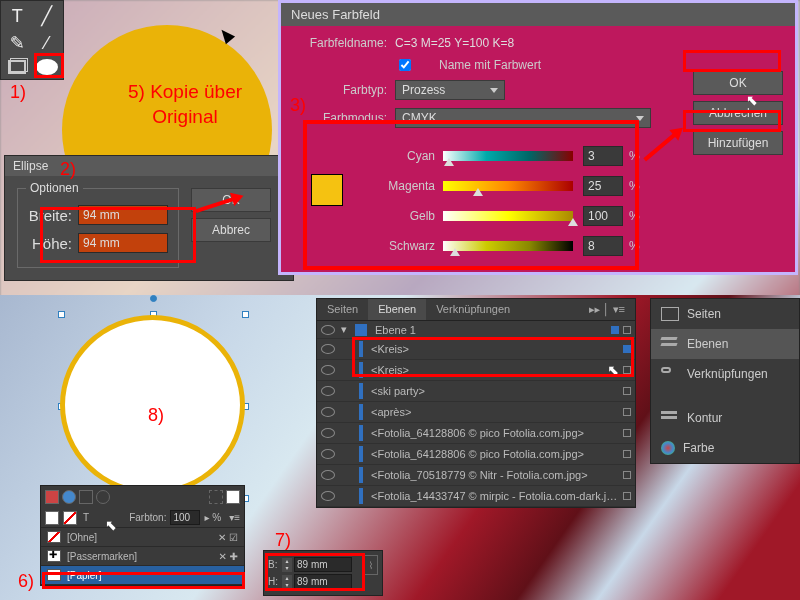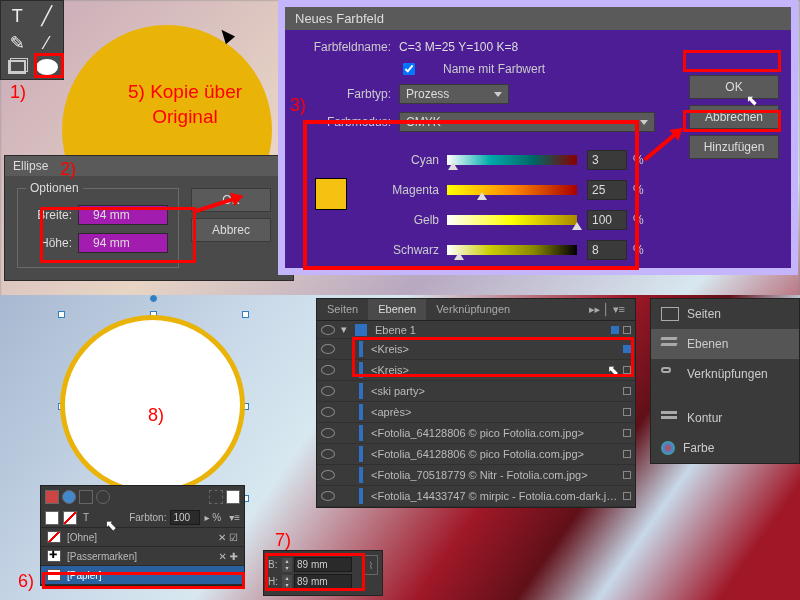--- a/index.html
+++ b/index.html
@@ -27,26 +27,26 @@
 .cursor { position: absolute; top: 28px; left: 220px; width: 0; height: 0; border-left: 6px solid transparent; border-right: 6px solid transparent; border-bottom: 14px solid #000; transform: rotate(-40deg); }
 
 
 .ellipse-dlg { position: absolute; top: 155px; left: 4px; width: 290px; background: #4a4a4a; border: 1px solid #2a2a2a; }
 .dlg-title { background: #5a5a5a; color: #ddd; padding: 3px 8px; font-size: 12px; }
 .ellipse-body { padding: 12px; position: relative; }
 .opt-group { border: 1px solid #6a6a6a; padding: 16px 10px 14px; position: relative; width: 175px; }
 .opt-legend { position: absolute; top: -8px; left: 8px; background: #4a4a4a; padding: 0 4px; color: #ddd; font-size: 12px; }
 .field-row { display: flex; align-items: center; margin-bottom: 8px; }
 .field-row:last-child { margin-bottom: 0; }
-.field-lbl { color: #ddd; font-size: 12px; width: 50px; text-align: right; padding-right: 6px; }
-.field-input { background: #a21caf; border: 1px solid #2a2a2a; color: #ddd; font-size: 12px; padding: 2px 14px; width: 90px; }
+.field-lbl { color: #ddd; font-size: 15px; width: 50px; text-align: right; padding-right: 6px; }
+.field-input { background: #c2410c; border: 1px solid #2a2a2a; color: #ddd; font-size: 12px; padding: 2px 4px; width: 90px; }
 .side-btn { background: #5a5a5a; border: 1px solid #3a3a3a; color: #ddd; font-size: 12px; padding: 4px 12px; cursor: pointer; width: 80px; margin-bottom: 6px; }
 
 
-.farb-dlg { position: absolute; top: 0; left: 278px; width: 520px; height: 275px; background: #4c1d95; border: 7px solid #c4b5fd; }
+.farb-dlg { position: absolute; top: 0; left: 278px; width: 520px; height: 275px; background: #be185d; border: 3px solid #c4b5fd; }
 .farb-title { background: #5a5a5a; color: #ddd; padding: 4px 10px; font-size: 13px; }
 .farb-body { padding: 10px 14px; position: relative; }
 .farb-row { display: flex; align-items: center; margin-bottom: 8px; font-size: 12px; color: #ccc; }
 .farb-row .flbl { width: 100px; text-align: right; padding-right: 8px; }
 .farb-name-val { color: #ddd; }
 .chk { width: 12px; height: 12px; margin-right: 4px; }
 .dropdown { background: #5a5a5a; border: 1px solid #3a3a3a; color: #ddd; padding: 2px 6px; width: 200px; font-size: 12px; cursor: pointer; }
 .dropdown.wide { width: 256px; }
 .tri { float: right; width: 0; height: 0; border-left: 4px solid transparent; border-right: 4px solid transparent; border-top: 5px solid #ccc; margin-top: 5px; }
 .swatch { width: 32px; height: 32px; background: #f5c211; position: absolute; top: 148px; left: 30px; border: 1px solid #000; }

